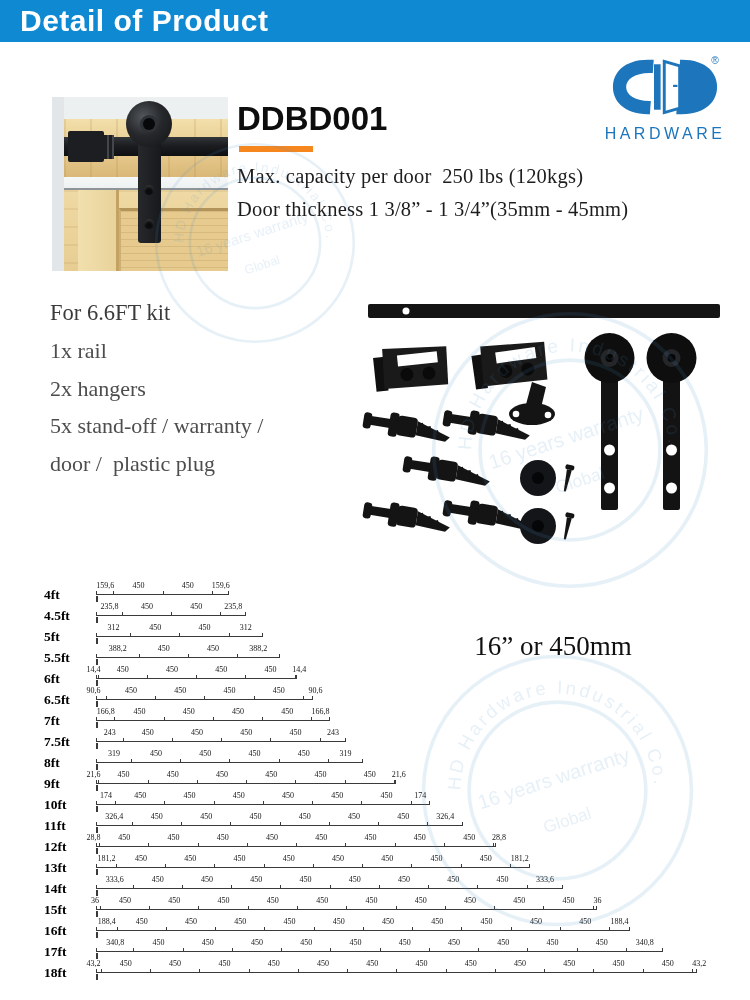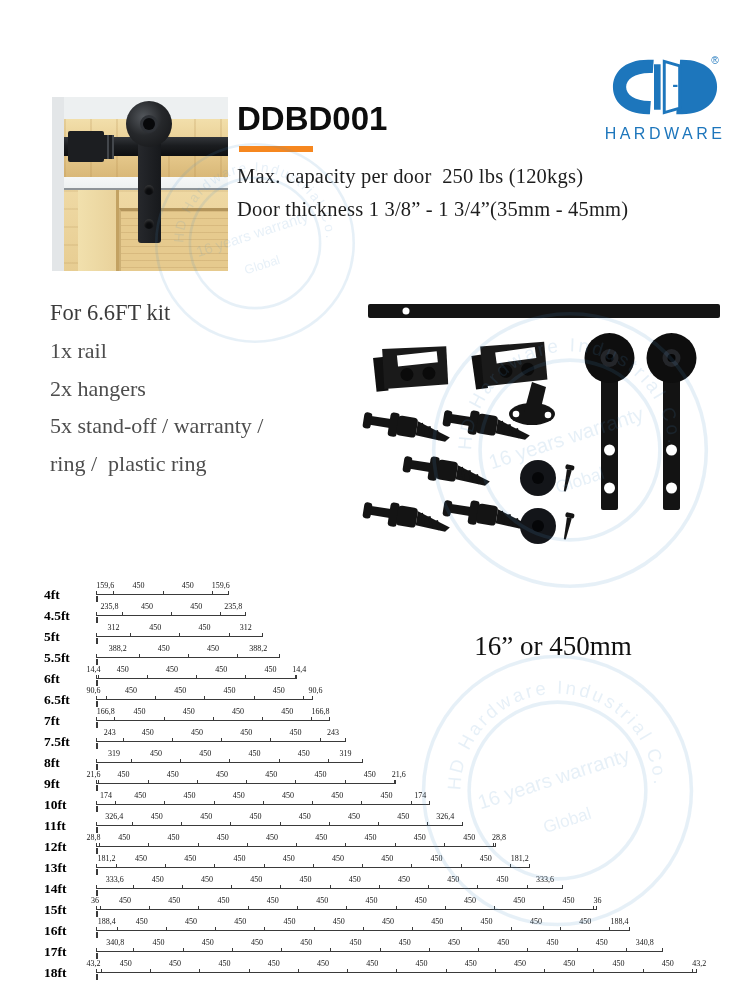--- a/index.html
+++ b/index.html
@@ -85,20 +85,23 @@
   .wm-slot{position:absolute;pointer-events:none;z-index:6;opacity:0.13;}
   .wm1{left:150px;top:138px;width:210px;height:210px;}
   .wm2{left:425px;top:305px;width:290px;height:290px;}
   .wm3{left:415px;top:648px;width:285px;height:285px;}
 </style>
 </head>
 <body>
 
 <div class="page">
 
+  <div class="banner" id="banner" style="background: rgb(15, 137, 209);">
+    <div class="banner-title">Detail of Product</div>
+  </div>
 
   <div class="logo">
     <svg width="142" height="66" viewBox="0 0 150 90">
       <path d="M75 8 H52 C18 8 4 27 4 45 C4 63 18 82 52 82 H75 V64 H54 C33 64 22 55 22 45 C22 35 33 26 54 26 H75 Z" fill="#1d76bc"></path>
       <path d="M78 8 H98 C132 8 146 27 146 45 C146 63 132 82 98 82 H78 Z" fill="#1d76bc"></path>
       <polygon points="60,2 96,2 90,88 54,88" fill="#ffffff"></polygon>
       <rect x="60" y="14" width="9" height="62" fill="#1d76bc"></rect>
       <polygon points="74,10 95,16 95,74 74,80" fill="#ffffff" stroke="#1d76bc" stroke-width="4"></polygon>
       <rect x="86" y="42" width="6" height="3" fill="#1d76bc"></rect>
       <text x="138" y="14" font-size="14" fill="#1d76bc" font-family="Liberation Sans, sans-serif">®</text>
@@ -128,21 +131,21 @@
   <div class="specs">
     <div class="spec-line">Max. capacity per door  250 lbs (120kgs)</div>
     <div class="spec-line">Door thickness 1 3/8” - 1 3/4”(35mm - 45mm)</div>
   </div>
 
   <div class="kit">
     <div class="kit-title">For 6.6FT kit</div>
     <div class="kit-item">1x rail</div>
     <div class="kit-item">2x hangers</div>
     <div class="kit-item">5x stand-off / warranty /</div>
-    <div class="kit-item">ring /  plastic ring</div>
+    <div class="kit-item">door /  plastic plug</div>
   </div>
 
   <div class="kit-photo">
     <svg width="384" height="260" viewBox="0 0 384 260">
       <defs>
         <g id="standoff" fill="#141414">
           <rect x="0" y="8" width="8" height="16" rx="3"></rect>
           <rect x="7" y="11" width="20" height="9"></rect>
           <rect x="26" y="4" width="9" height="24" rx="3"></rect>
           <rect x="34" y="6" width="20" height="20" rx="4"></rect>

